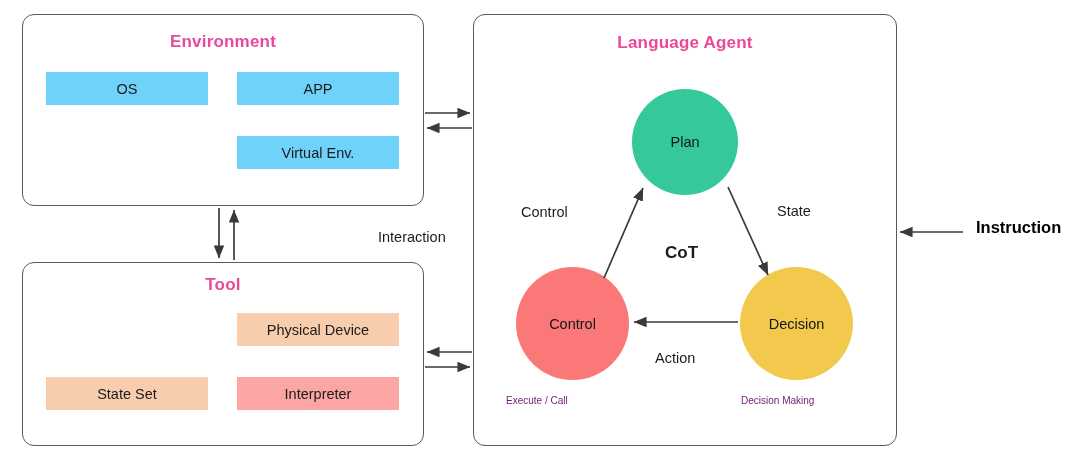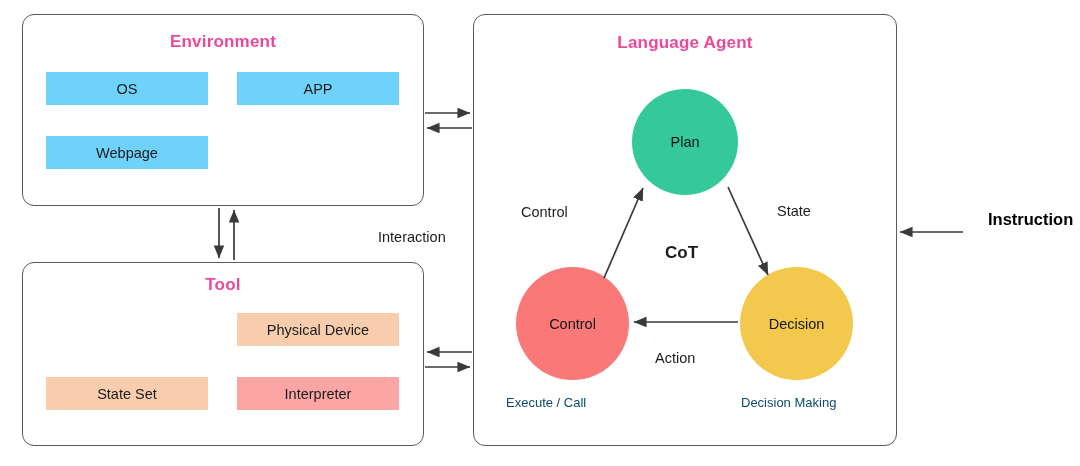--- a/index.html
+++ b/index.html
@@ -58,22 +58,22 @@
     font-size: 14.5px;
     color: #1b1b1b;
     white-space: nowrap;
   }
   .edge-label.bold {
     font-weight: bold;
     font-size: 17px;
   }
   .caption {
     position: absolute;
-    font-size: 13px;
-    color: #0c4a6e;
+    font-size: 10px;
+    color: #701a75;
     white-space: nowrap;
   }
   .instruction-label {
     position: absolute;
     font-size: 16.5px;
     font-weight: bold;
     color: #000000;
     white-space: nowrap;
   }
   svg.overlay {
@@ -89,21 +89,21 @@
 <body>
 
 <div id="canvas">
 
   <div class="panel" style="left:22px; top:14px; width:402px; height:192px;">
   </div>
   <div class="panel-title" style="left:22px; top:32px; width:402px;">Environment</div>
 
   <div class="chip" style="left:46px; top:72px; width:162px; height:33px; background:#6FD2FA;">OS</div>
   <div class="chip" style="left:237px; top:72px; width:162px; height:33px; background:#6FD2FA;">APP</div>
-  <div class="chip" style="left:46px; top:136px; width:162px; height:33px; background:#6FD2FA;">Webpage</div>
+  <div class="chip" style="left:237px; top:136px; width:162px; height:33px; background:#6FD2FA;">Virtual Env.</div>
 
   <div class="panel" style="left:22px; top:262px; width:402px; height:184px;">
   </div>
   <div class="panel-title" style="left:22px; top:275px; width:402px;">Tool</div>
 
   <div class="chip" style="left:237px; top:313px; width:162px; height:33px; background:#F8CDAD;">Physical Device</div>
   <div class="chip" style="left:46px; top:377px; width:162px; height:33px; background:#F8CDAD;">State Set</div>
   <div class="chip" style="left:237px; top:377px; width:162px; height:33px; background:#fca5a5;">Interpreter</div>
 
   <div class="panel" style="left:473px; top:14px; width:424px; height:432px;">
@@ -117,21 +117,21 @@
   <div class="edge-label bold" style="left:665px; top:243px;">CoT</div>
 
   <div class="edge-label" style="left:521px; top:204px;">Control</div>
   <div class="edge-label" style="left:777px; top:203px;">State</div>
   <div class="edge-label" style="left:655px; top:350px;">Action</div>
 
   <div class="caption" style="left:506px; top:395px;">Execute / Call</div>
   <div class="caption" style="left:741px; top:395px;">Decision Making</div>
 
   <div class="edge-label" style="left:378px; top:229px;">Interaction</div>
-  <div class="instruction-label" style="left:976px; top:210px;margin-left:12px;">Instruction</div>
+  <div class="instruction-label" style="left:976px; top:218px;">Instruction</div>
 
   <svg class="overlay" viewBox="0 0 1080 466" xmlns="http://www.w3.org/2000/svg">
     <defs>
       <marker id="ah" markerWidth="9" markerHeight="9" refX="7.4" refY="3.1" orient="auto" markerUnits="strokeWidth">
         <path d="M0,0 L7.6,3.1 L0,6.2 z" fill="#3a3a3a"></path>
       </marker>
     </defs>
 
     <g>
       <line x1="425" y1="113" x2="470" y2="113" stroke="#3a3a3a" stroke-width="1.7" marker-end="url(#ah)"></line>

